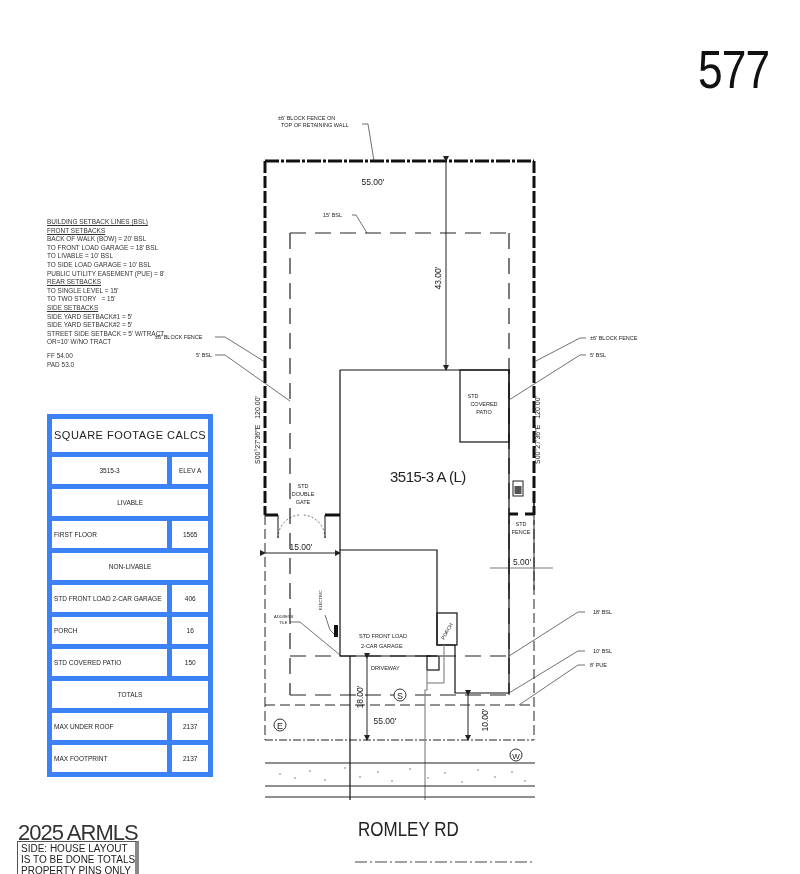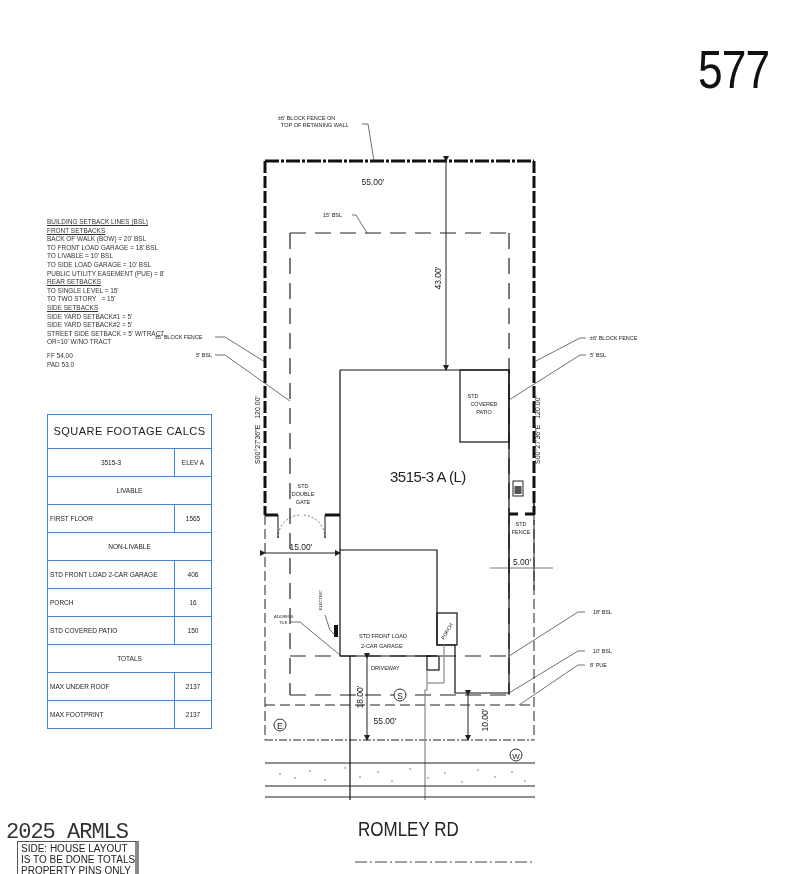--- a/index.html
+++ b/index.html
@@ -2,27 +2,27 @@
 <html><head>
 <meta charset="utf-8">
 <style>
   html, body { margin: 0; padding: 0; background: #ffffff; }
   body { width: 800px; height: 874px; position: relative; overflow: hidden; font-family: "Liberation Sans", sans-serif; color: #1a1a1a; }
   .lot-number { position: absolute; left: 698px; top: 38px; font-size: 54px; font-family: "Liberation Sans", sans-serif; transform: scaleX(0.82); transform-origin: left top; color: #111; letter-spacing: -1px; }
   .notes { position: absolute; left: 47px; top: 218px; font-size: 7px; line-height: 8.6px; font-family: "Liberation Sans Narrow", "Liberation Sans", sans-serif; color: #333; transform: scaleX(0.92); transform-origin: left top; white-space: nowrap; }
   .notes .u { text-decoration: underline; }
   .notes .gap { height: 5px; }
   table.sf { position: absolute; left: 47px; top: 414px; border-collapse: collapse; font-size: 6.5px; color: #222; width: 165px; }
-  table.sf td { border: 1px solid #3b82f6; padding: 9px 2px; height: 9px; line-height: 9px; white-space: nowrap; }
+  table.sf td { border: 5px solid #3b82f6; padding: 9px 2px; height: 9px; line-height: 9px; white-space: nowrap; }
   table.sf td.title { font-size: 11px; text-align: center; height: 15px; line-height: 15px; letter-spacing: 0.5px; }
   table.sf td.c { text-align: center; }
   table.sf td.v { text-align: center; width: 32px; }
   svg.plan { position: absolute; left: 0; top: 0; }
   .lbl { font-family: "Liberation Sans", sans-serif; fill: #222; }
-  .watermark { position: absolute; left: 6px; top: 820px; font-size: 22px; font-family: Liberation Mono, monospace; color: #333; letter-spacing: -1px; }
+  .watermark { position: absolute; left: 18px; top: 820px; font-size: 22px; font-family: Liberation Sans, sans-serif; color: #333; letter-spacing: -1px; }
   .notebox { position: absolute; left: 17px; top: 841px; width: 122px; height: 40px; border: 1px solid #555; border-right: 4px solid #888; font-size: 10px; line-height: 11px; padding: 1px 3px; box-sizing: border-box; color: #222; white-space: nowrap; overflow: hidden; }
   .road { position: absolute; left: 358px; top: 818px; font-size: 20px; color: #222; transform: scaleX(0.85); transform-origin: left top; }
 </style>
 </head>
 <body>
 
 <div class="lot-number">577</div>
 
 <div class="notes">
   <div class="u">BUILDING SETBACK LINES (BSL)</div>

